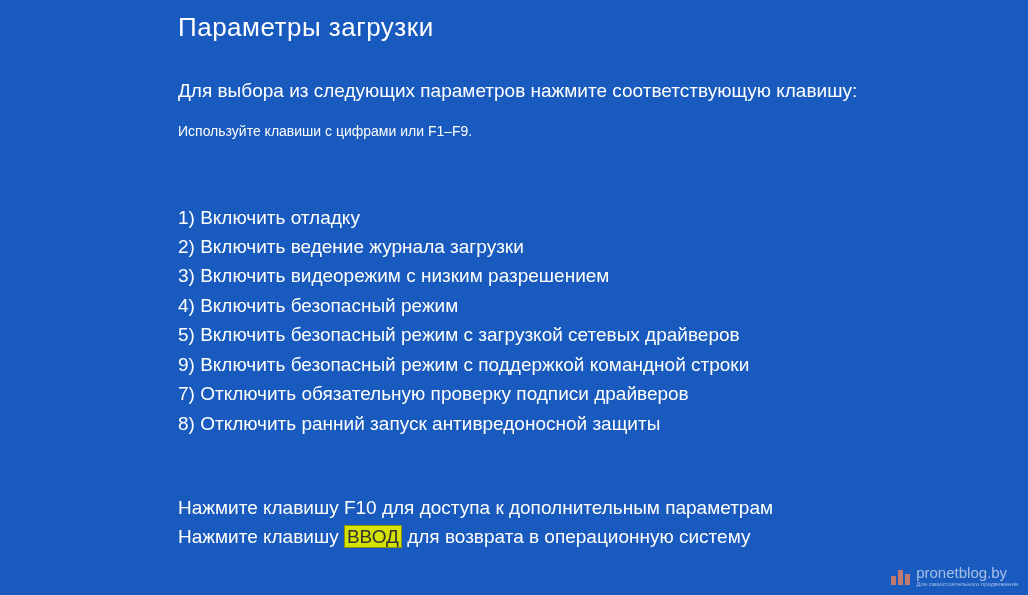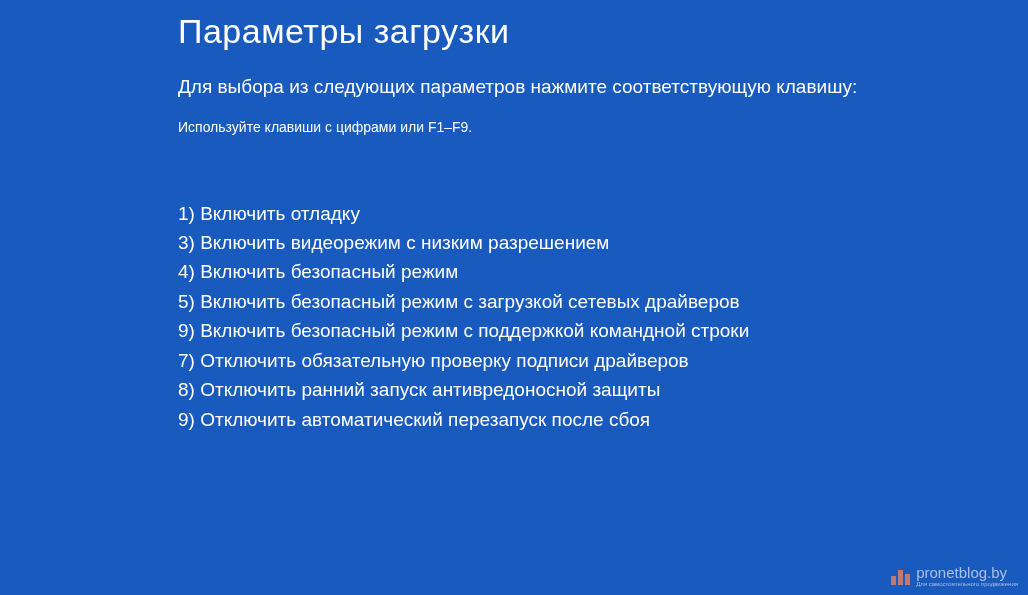--- a/index.html
+++ b/index.html
@@ -13,23 +13,23 @@
       background-color: #185abd;
       font-family: 'Segoe UI', Tahoma, sans-serif;
       color: #ffffff;
       overflow: hidden;
       position: relative;
     }
     .container {
       padding: 12px 0 0 178px;
     }
     .title {
-      font-size: 34px;
+      font-size: 26px;
       font-weight: 300;
-      margin-bottom: 22px;
+      margin-bottom: 34px;
       letter-spacing: 0.5px;
     }
     .subtitle {
       font-size: 19px;
       font-weight: 400;
       line-height: 1.45;
       margin-bottom: 18px;
     }
     .hint {
       font-size: 14px;
@@ -90,27 +90,33 @@
   </style>
 </head>
 <body>
 
 <div class="container">
   <h1 class="title">Параметры загрузки</h1>
   <p class="subtitle">Для выбора из следующих параметров нажмите соответствующую клавишу:</p>
   <p class="hint">Используйте клавиши с цифрами или F1–F9.</p>
   <div class="options">
     <span class="option-item">1) Включить отладку</span>
+    <span class="option-item">2) Включить ведение журнала загрузки</span>
     <span class="option-item">3) Включить видеорежим с низким разрешением</span>
     <span class="option-item">4) Включить безопасный режим</span>
     <span class="option-item">5) Включить безопасный режим с загрузкой сетевых драйверов</span>
     <span class="option-item">9) Включить безопасный режим с поддержкой командной строки</span>
     <span class="option-item">7) Отключить обязательную проверку подписи драйверов</span>
     <span class="option-item">8) Отключить ранний запуск антивредоносной защиты</span>
-    <span class="option-item">9) Отключить автоматический перезапуск после сбоя</span>
+  </div>
+  <div class="footer">
+    <div>Нажмите клавишу F10 для доступа к дополнительным параметрам</div>
+    <div>
+      <span>Нажмите клавишу </span><span class="highlight">ВВОД</span><span> для возврата в операционную систему</span>
+    </div>
   </div>
 </div>
 
 <div class="watermark">
   <div class="watermark-icon">
     <div class="watermark-bar" style="height:9px;"></div>
     <div class="watermark-bar" style="height:15px;"></div>
     <div class="watermark-bar" style="height:11px;"></div>
   </div>
   <div>

